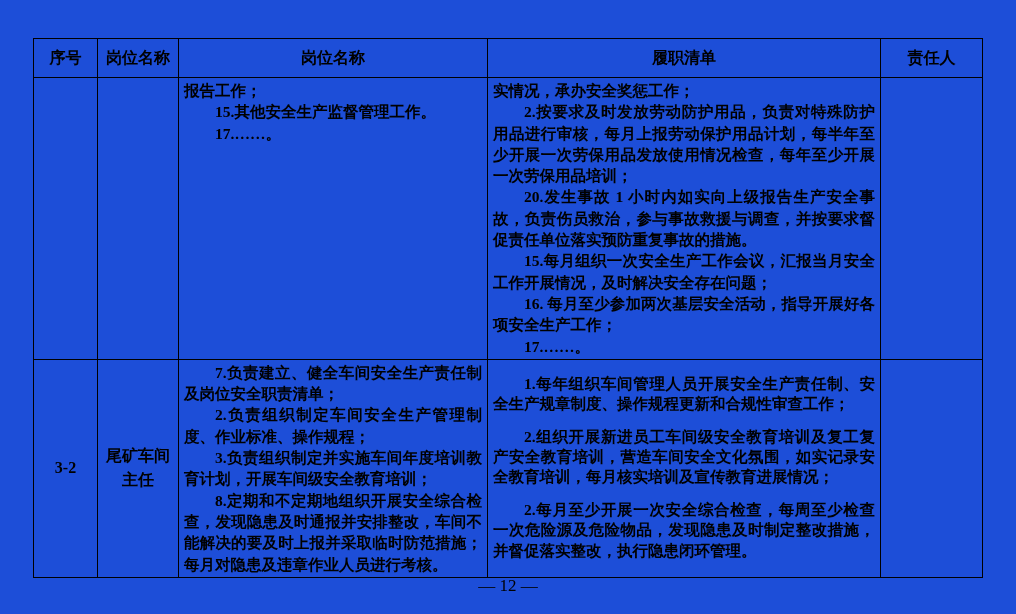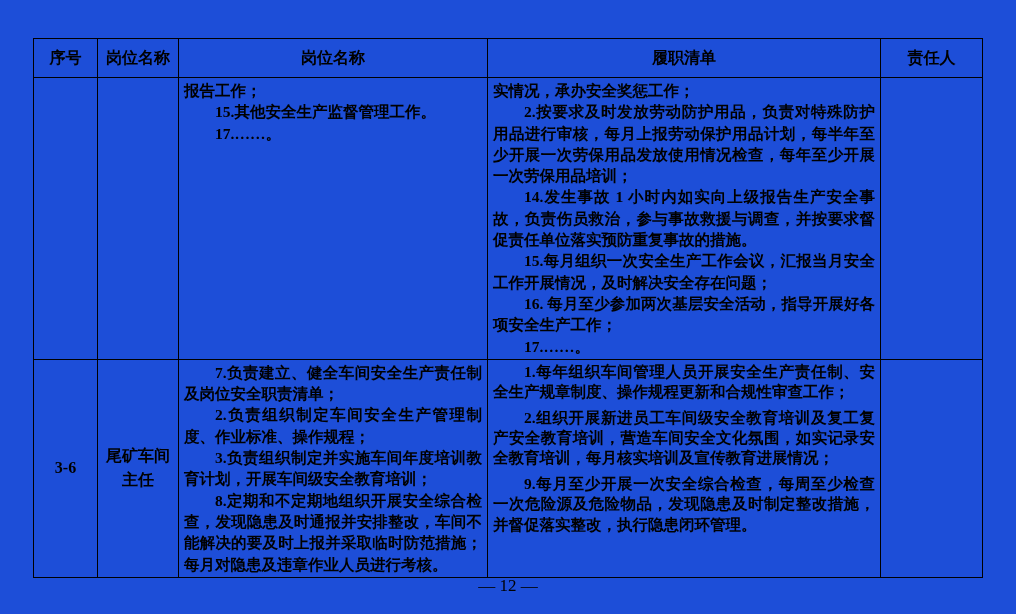--- a/index.html
+++ b/index.html
@@ -56,21 +56,21 @@
     line-height: 21.3px;
     text-align: justify;
   }
   td.cell-content p {
     margin: 0;
     word-break: break-all;
   }
   td.cell-content p.indent { text-indent: 2em; }
   td.cell-content p.noindent { text-indent: 0; }
   tr.row-2 td.duty-spaced { line-height: 20.4px; }
-  tr.row-2 td.duty-spaced p { margin-bottom: 5px; }
+  tr.row-2 td.duty-spaced p { margin-bottom: 5px; margin-top: 12px; }
   tr.row-2 td.duty-spaced p:last-child { margin-bottom: 0; }
   .page-number {
     position: absolute;
     left: 0;
     top: 576px;
     width: 1016px;
     text-align: center;
     font-size: 17px;
     color: #000000;
   }
@@ -102,40 +102,40 @@
         <td class="cell-center"></td>
         <td class="cell-center"></td>
         <td class="cell-content">
           <p class="noindent">报告工作；</p>
           <p class="indent">15.其他安全生产监督管理工作。</p>
           <p class="indent">17.……。</p>
         </td>
         <td class="cell-content">
           <p class="noindent">实情况，承办安全奖惩工作；</p>
           <p class="indent">2.按要求及时发放劳动防护用品，负责对特殊防护用品进行审核，每月上报劳动保护用品计划，每半年至少开展一次劳保用品发放使用情况检查，每年至少开展一次劳保用品培训；</p>
-          <p class="indent">14.发生事故 1 小时内如实向上级报告生产安全事故，负责伤员救治，参与事故救援与调查，并按要求督促责任单位落实预防重复事故的措施。</p>
+          <p class="indent">20.发生事故 1 小时内如实向上级报告生产安全事故，负责伤员救治，参与事故救援与调查，并按要求督促责任单位落实预防重复事故的措施。</p>
           <p class="indent">15.每月组织一次安全生产工作会议，汇报当月安全工作开展情况，及时解决安全存在问题；</p>
           <p class="indent">16. 每月至少参加两次基层安全活动，指导开展好各项安全生产工作；</p>
           <p class="indent">17.……。</p>
         </td>
         <td class="cell-center"></td>
       </tr>
       <tr class="row-2">
-        <td class="cell-center">3-6</td>
+        <td class="cell-center">3-2</td>
         <td class="cell-center">尾矿车间主任</td>
         <td class="cell-content">
           <p class="indent">7.负责建立、健全车间安全生产责任制及岗位安全职责清单；</p>
           <p class="indent">2.负责组织制定车间安全生产管理制度、作业标准、操作规程；</p>
           <p class="indent">3.负责组织制定并实施车间年度培训教育计划，开展车间级安全教育培训；</p>
           <p class="indent">8.定期和不定期地组织开展安全综合检查，发现隐患及时通报并安排整改，车间不能解决的要及时上报并采取临时防范措施；每月对隐患及违章作业人员进行考核。</p>
         </td>
         <td class="cell-content duty-spaced">
           <p class="indent">1.每年组织车间管理人员开展安全生产责任制、安全生产规章制度、操作规程更新和合规性审查工作；</p>
           <p class="indent">2.组织开展新进员工车间级安全教育培训及复工复产安全教育培训，营造车间安全文化氛围，如实记录安全教育培训，每月核实培训及宣传教育进展情况；</p>
-          <p class="indent">9.每月至少开展一次安全综合检查，每周至少检查一次危险源及危险物品，发现隐患及时制定整改措施，并督促落实整改，执行隐患闭环管理。</p>
+          <p class="indent">2.每月至少开展一次安全综合检查，每周至少检查一次危险源及危险物品，发现隐患及时制定整改措施，并督促落实整改，执行隐患闭环管理。</p>
         </td>
         <td class="cell-center"></td>
       </tr>
     </tbody>
   </table>
 
   <div class="page-number">— 12 —</div>
 
 </div>
 

